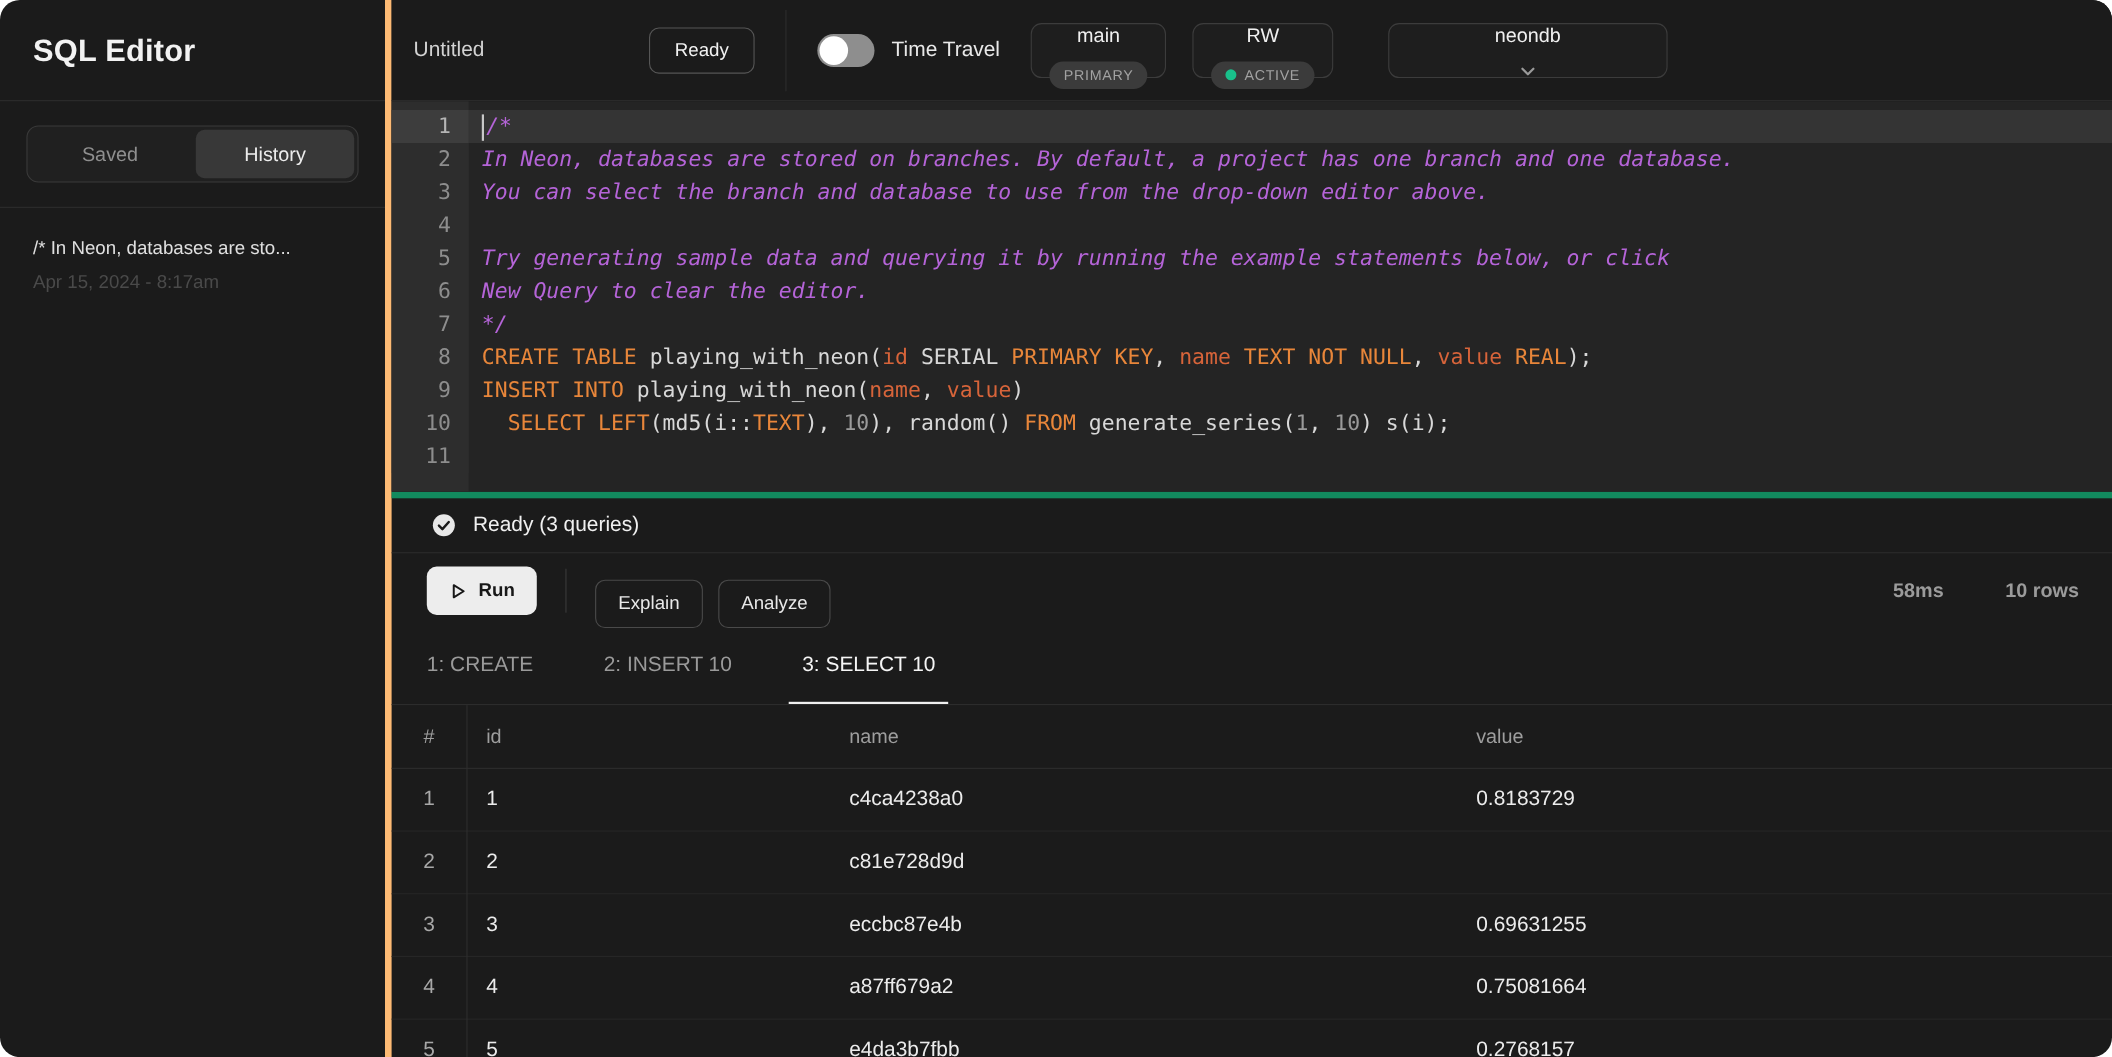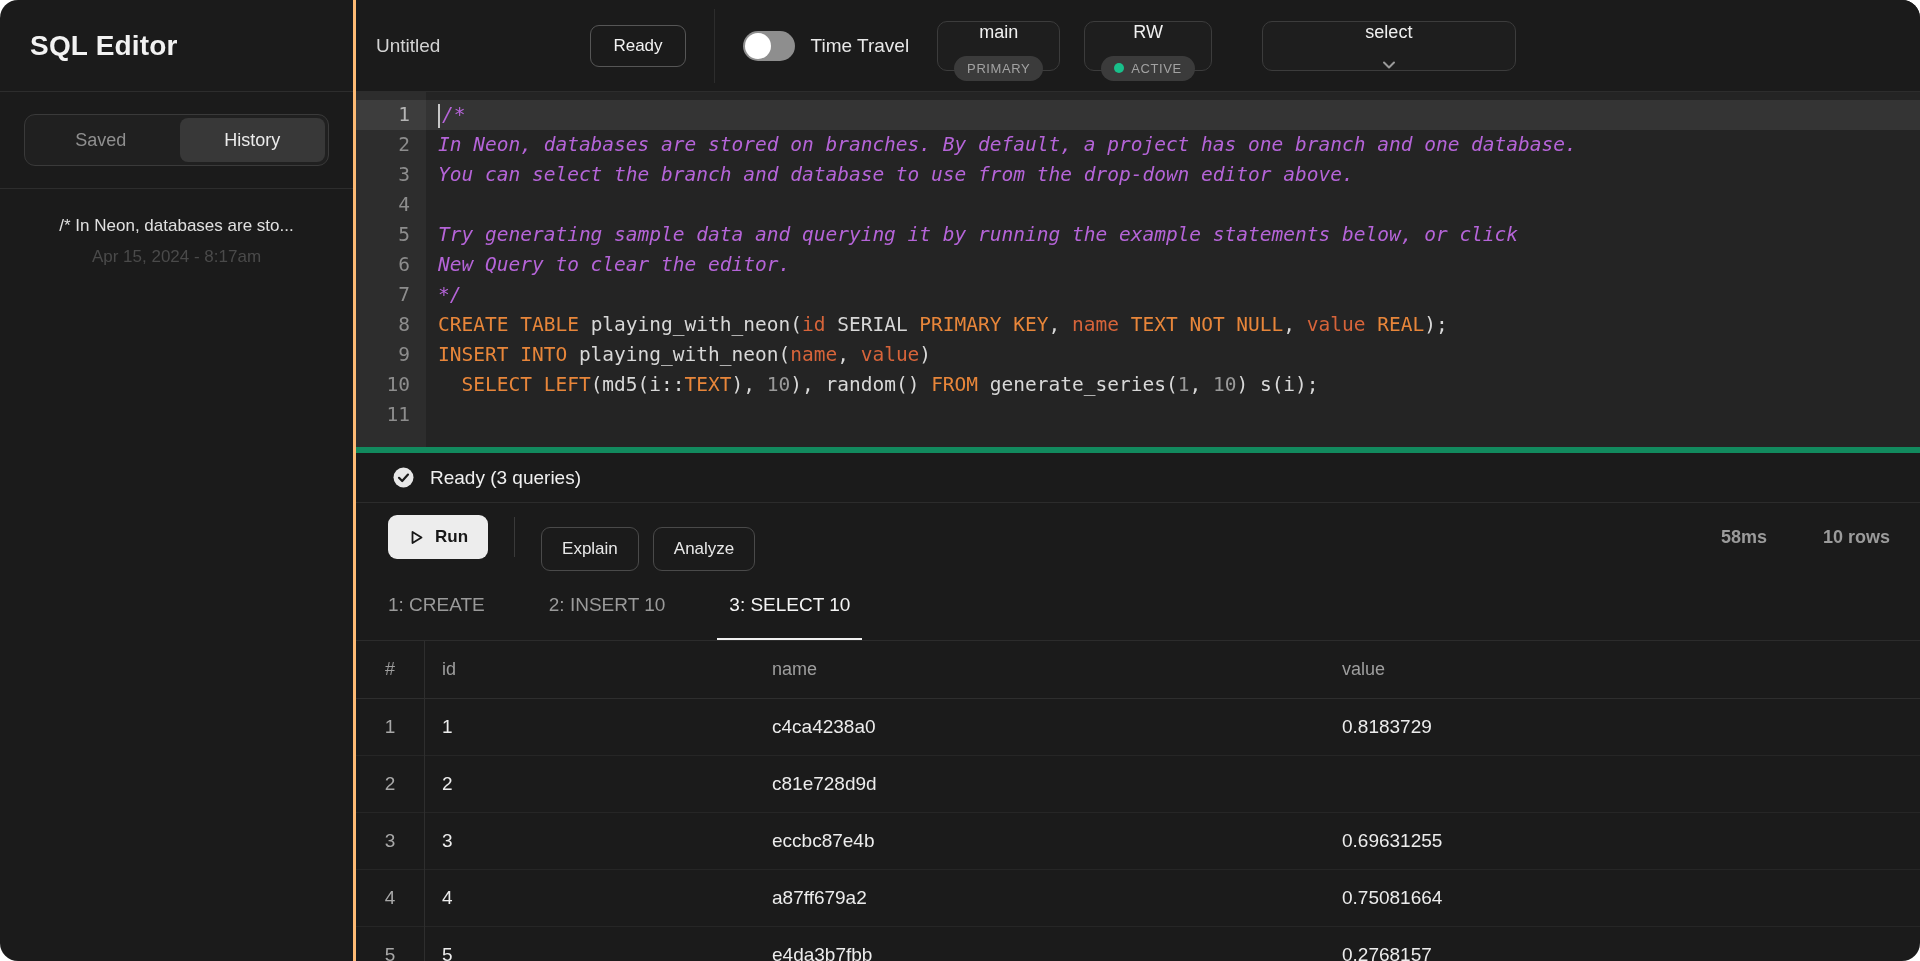--- a/index.html
+++ b/index.html
@@ -5,21 +5,21 @@
   * { margin:0; padding:0; box-sizing:border-box; }
   html,body { background:#ffffff; }
   body { font-family:"Liberation Sans", sans-serif; }
 
   .screen {
     width:1920px; height:961px; background:#1b1b1b; color:#e6e6e6;
     border-radius:18px; overflow:hidden; display:flex; position:relative;
   }
 
   
-  .sidebar { width:356px; flex:0 0 356px; display:flex; flex-direction:column; border-right:3px solid #fdba74;text-align:center; }
+  .sidebar { width:356px; flex:0 0 356px; display:flex; flex-direction:column; border-right:6px solid #fdba74; }
   .sidebar-header { height:92px; display:flex; align-items:center; padding-left:30px; border-bottom:1px solid #2d2d2d; }
   .sidebar-title { font-size:28px; font-weight:700; color:#f2f2f2; letter-spacing:.2px; }
 
   .sidebar-tabs-wrap { padding:22px 24px; border-bottom:1px solid #2d2d2d; }
   .segmented { display:flex; height:52px; border:1px solid #3a3a3a; border-radius:11px; background:#202020; overflow:hidden; }
   .segment { flex:1; display:flex; align-items:center; justify-content:center; font-size:18px; color:#8f8f8f; cursor:pointer; border-radius:8px; margin:3px; }
   .segment.active { background:#383838; color:#ececec; }
 
   .history-list { padding:26px 30px; }
   .history-item { display:block; }
@@ -138,21 +138,21 @@
         <span class="pill">
           <span class="dot"></span>
           <span>ACTIVE</span>
         </span>
         <svg class="chev" width="18" height="18" viewBox="0 0 18 18">
             <path d="M4 6.5 L9 11.5 L14 6.5" stroke="#9a9a9a" stroke-width="2" fill="none" stroke-linecap="round" stroke-linejoin="round"></path>
           </svg>
       </div>
 
       <div class="dropdown dd-database">
-        <span class="dd-name">select</span>
+        <span class="dd-name">neondb</span>
         <svg class="chev" width="18" height="18" viewBox="0 0 18 18">
             <path d="M4 6.5 L9 11.5 L14 6.5" stroke="#9a9a9a" stroke-width="2" fill="none" stroke-linecap="round" stroke-linejoin="round"></path>
           </svg>
       </div>
     </div>
 
     <div class="editor">
       <div class="gutter-strip"></div>
       <div>
           <div class="code-line active">

